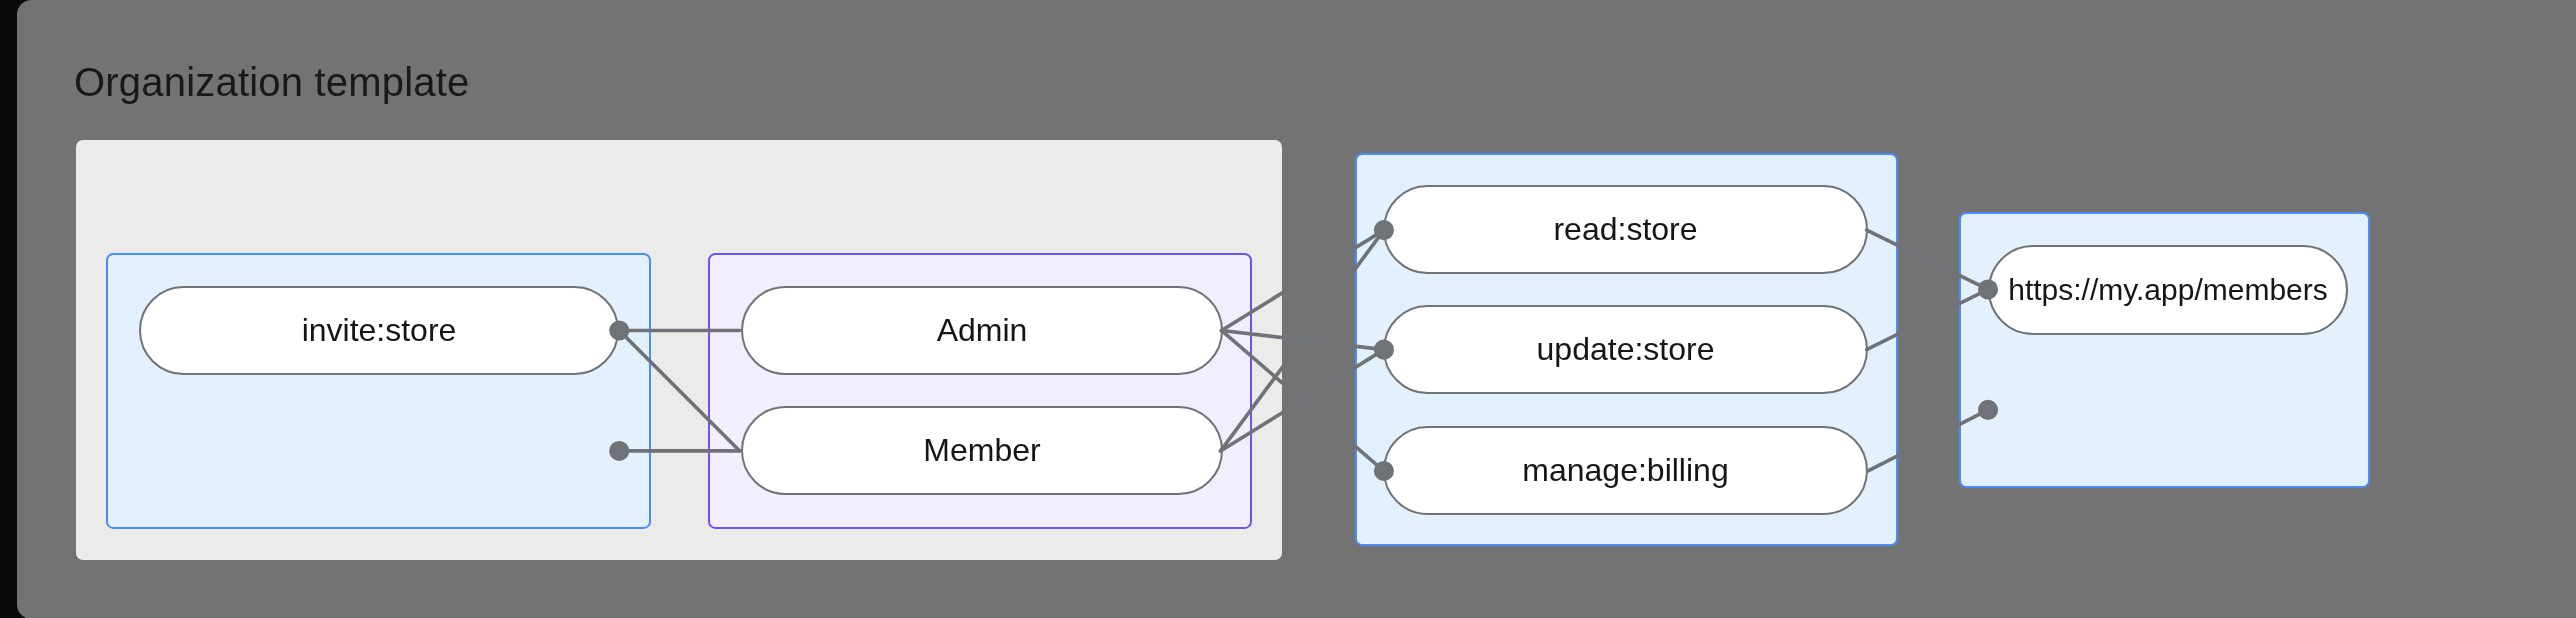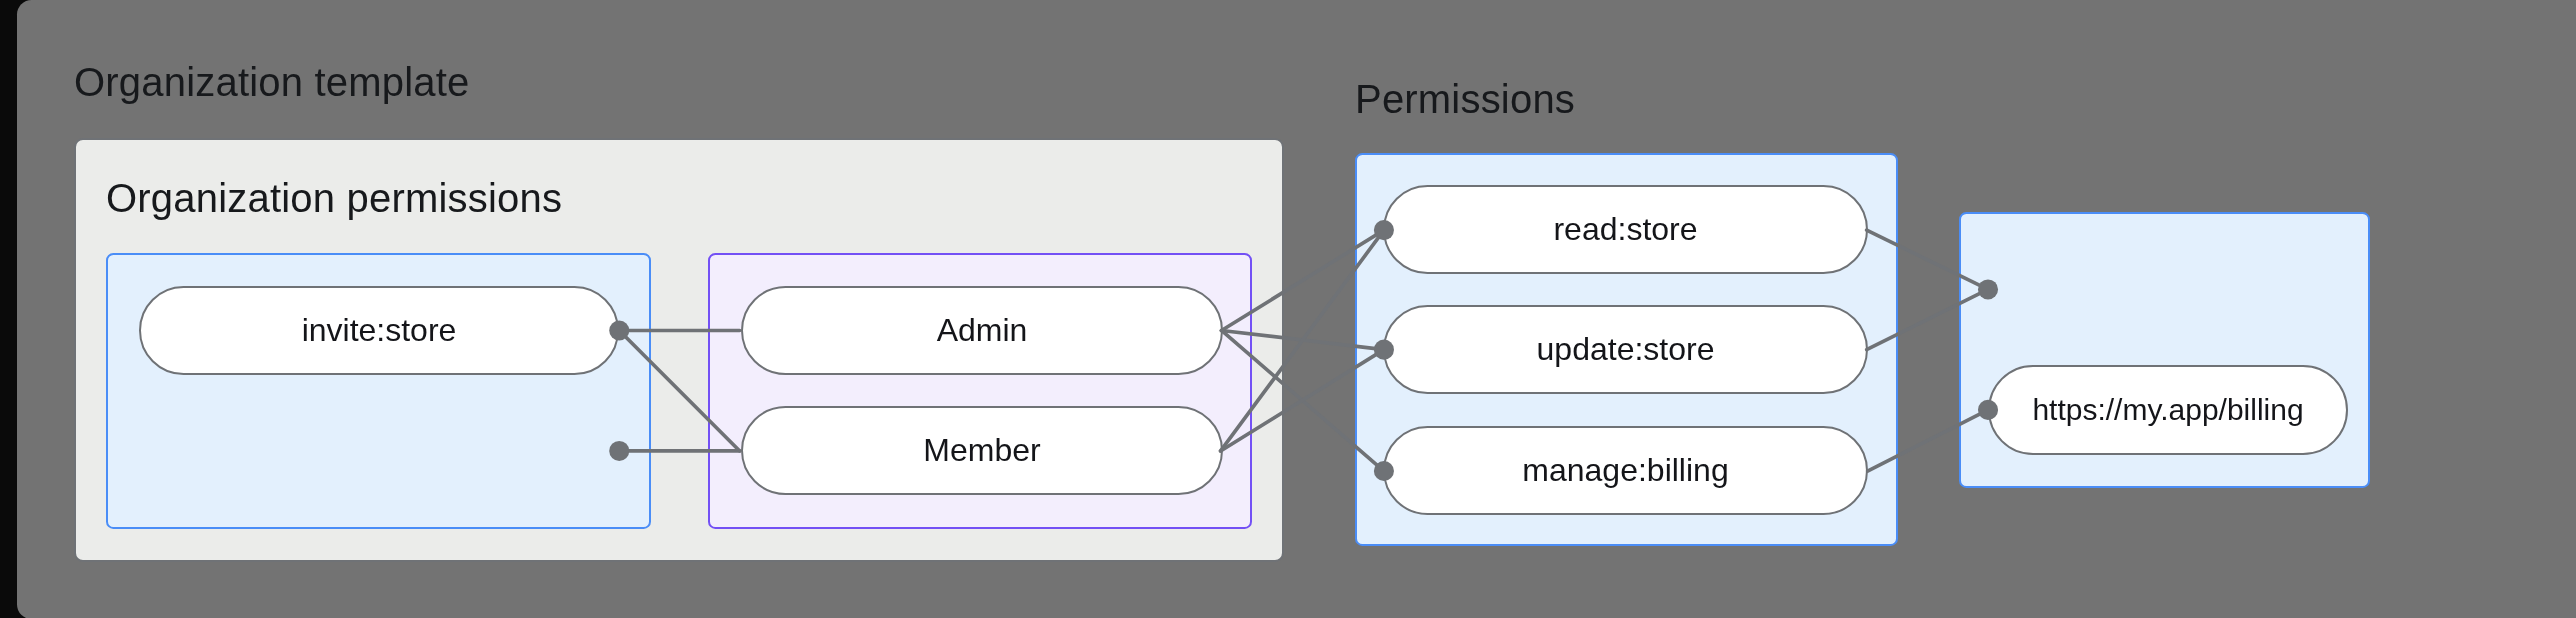--- a/index.html
+++ b/index.html
@@ -77,41 +77,39 @@
 </style>
 </head>
 <body>
 
 <div class="canvas">
 
   <div class="sec-title" id="t-template">Organization template</div>
 
   <div class="box box-gray"></div>
 
-  <div class="sec-title" id="t-orgperms">Organization permissions</div>
 
 
   <div class="subbox subbox-orgperms"></div>
   <div class="subbox subbox-orgroles"></div>
 
-  <div class="sec-title" id="t-permissions">Permissions</div>
   <div class="subbox subbox-permissions"></div>
 
   <div class="subbox subbox-api"></div>
 
   <div class="pill" id="p-invite">invite:store</div>
 
   <div class="pill" id="p-admin">Admin</div>
   <div class="pill" id="p-member">Member</div>
 
   <div class="pill" id="p-read">read:store</div>
   <div class="pill" id="p-update">update:store</div>
   <div class="pill" id="p-manage">manage:billing</div>
 
-  <div class="pill" id="p-billing">https://my.app/billing</div>
+  <div class="pill" id="p-members">https://my.app/members</div>
 
   <svg class="connections" viewBox="0 0 2823 678" xmlns="http://www.w3.org/2000/svg">
 
     <line x1="660" y1="362" x2="792" y2="362"></line>
     <line x1="660" y1="362" x2="792" y2="494"></line>
     <line x1="660" y1="494" x2="792" y2="494"></line>
 
     <line x1="1320" y1="362" x2="1498" y2="252"></line>
     <line x1="1320" y1="362" x2="1498" y2="383"></line>
     <line x1="1320" y1="362" x2="1498" y2="516"></line>

